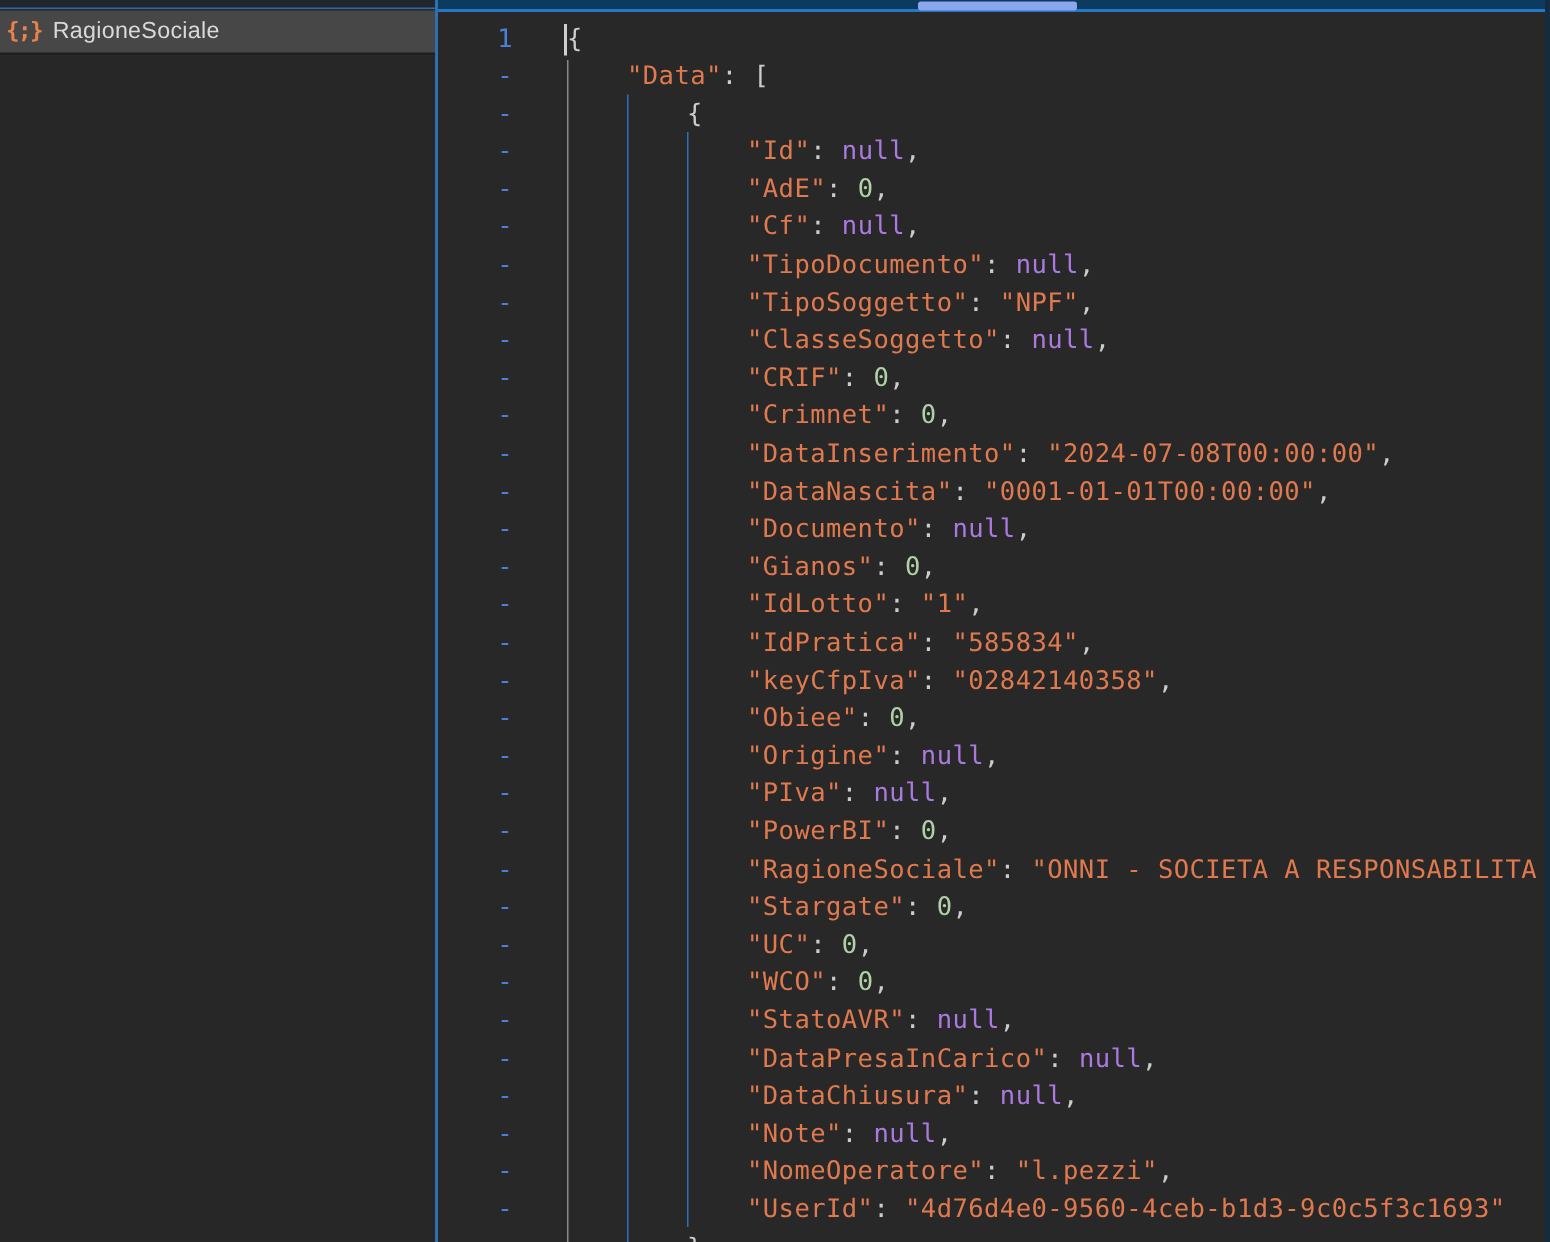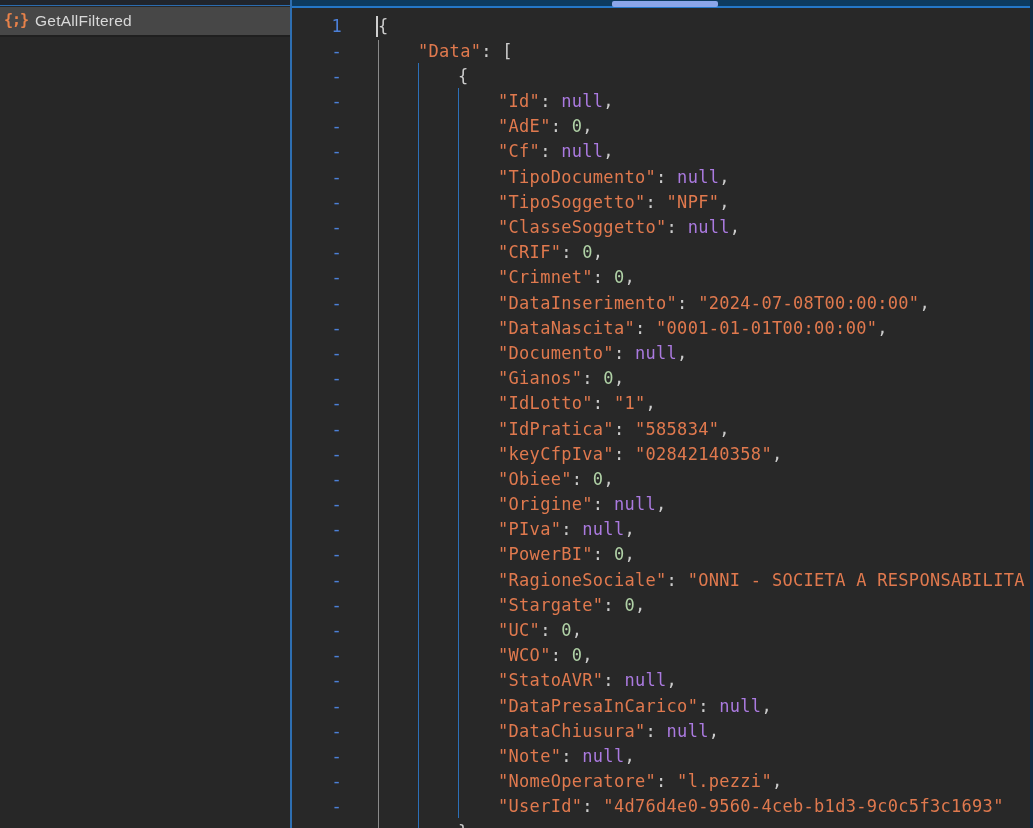--- a/index.html
+++ b/index.html
@@ -83,21 +83,21 @@
   .tok-punct { color: var(--c-punct, #cccccc); }
 </style>
 </head>
 <body>
 
 <div class="left-panel">
   <div class="left-topline"></div>
   <div class="tab-bar">
     <div class="tab">
       <span class="tab-icon" style="color: rgb(232, 130, 74);">{;}</span>
-      <span class="tab-label" style="color: rgb(217, 217, 217);">GetAllFiltered</span>
+      <span class="tab-label" style="color: rgb(217, 217, 217);">RagioneSociale</span>
     </div>
   </div>
 </div>
 
 <div class="sash"></div>
 
 <div class="editor">
   <div class="editor-topstrip">
     <div class="hscroll-thumb"></div>
   </div>

